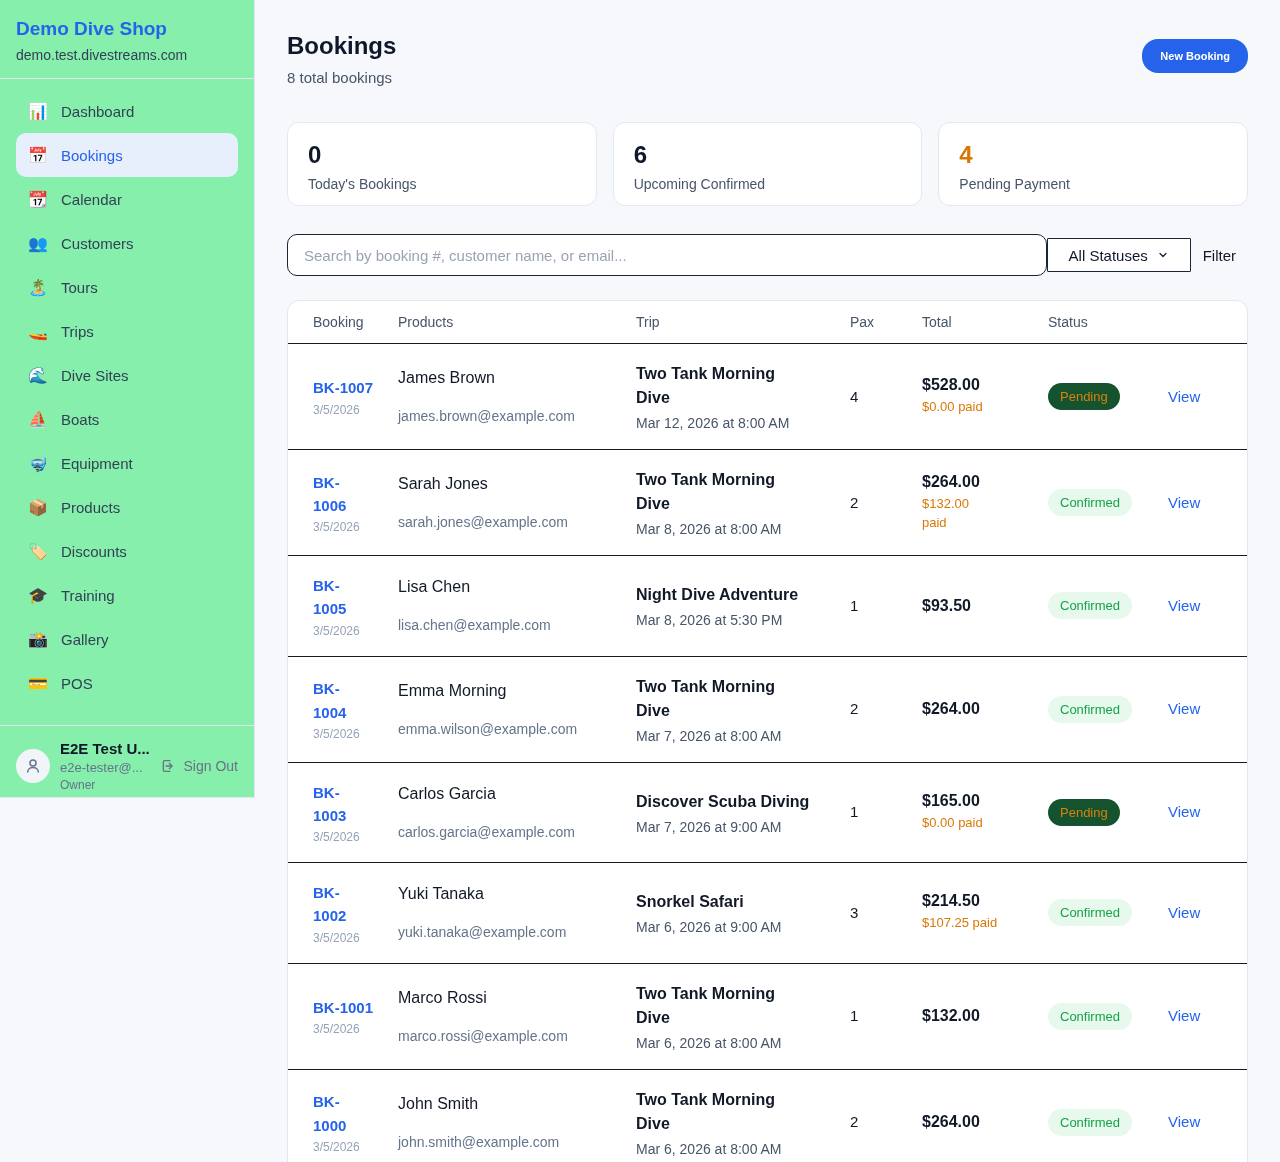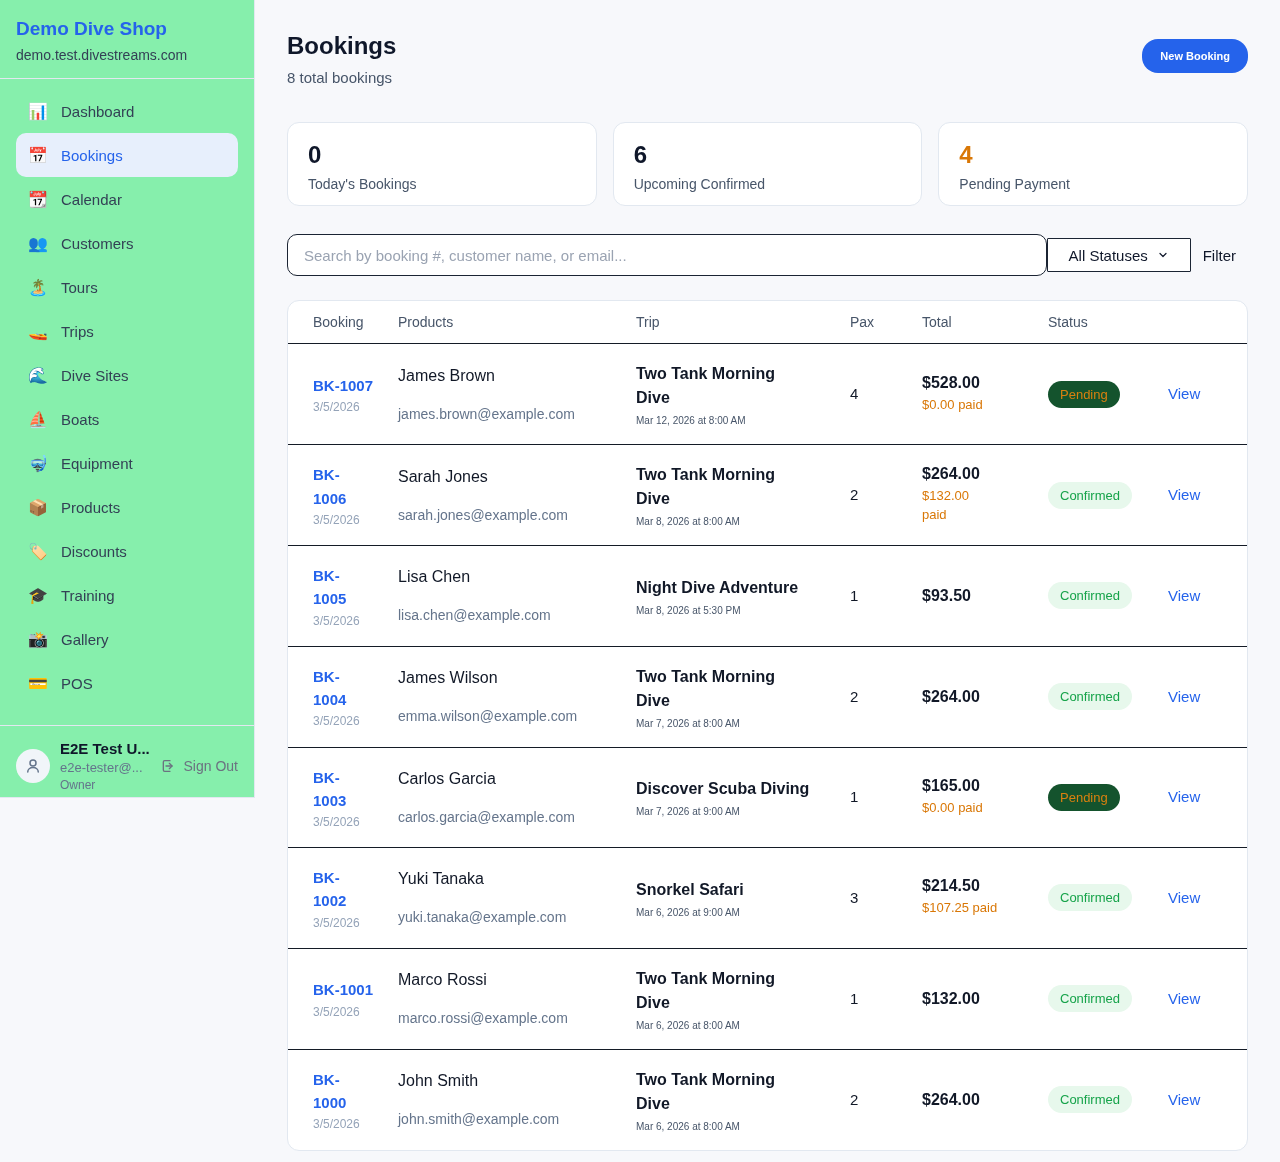--- a/index.html
+++ b/index.html
@@ -128,21 +128,21 @@
   th:nth-child(4), td:nth-child(4) { width: 72px; }
   th:nth-child(5), td:nth-child(5) { width: 126px; }
   th:nth-child(6), td:nth-child(6) { width: 120px; }
   th:last-child, td:last-child { padding-right: 24px; }
 
   .bk-id { color: #2563eb; font-size: 15px; font-weight: 700; text-decoration: none; display: inline-block; line-height: 1.55; cursor: pointer; }
   .bk-date { font-size: 12px; color: #94a3b8; margin-top: 3px; }
   .cust-name { font-size: 16px; color: #111827; }
   .cust-email { font-size: 14px; color: #64748b; margin-top: 21px; }
   .trip-title { font-size: 16px; font-weight: 600; color: #111827; max-width: 175px; line-height: 1.5; }
-  .trip-date { font-size: 10px; color: #475569; margin-top: 5px; }
+  .trip-date { font-size: 14px; color: #475569; margin-top: 5px; }
   .pax { font-size: 15px; color: #111827; }
   .total { font-size: 16px; font-weight: 700; color: #111827; }
   .paid { font-size: 13px; color: #d97706; margin-top: 4px; line-height: 1.45; }
   .badge {
     display: inline-block; padding: 6px 12px; border-radius: 999px;
     font-size: 13px;
   }
   .badge.pending { background: #14532d; color: #d9800f; }
   .badge.confirmed { background: #e7f8ec; color: #16a34a; }
   .view-link { color: #2563eb; font-size: 15px; font-weight: 500; text-decoration: none; cursor: pointer; }
@@ -358,21 +358,21 @@
      <td>
        <a class="view-link">View</a>
      </td>
           </tr>
           <tr>
             <td>
        <a class="bk-id">BK-<br>1004</a>
        <div class="bk-date">3/5/2026</div>
      </td>
      <td>
-       <div class="cust-name">James Wilson</div>
+       <div class="cust-name">Emma Morning</div>
        <div class="cust-email">emma.wilson@example.com</div>
      </td>
      <td>
        <div class="trip-title">Two Tank Morning Dive</div>
        <div class="trip-date">Mar 7, 2026 at 8:00 AM</div>
      </td>
      <td><span class="pax">2</span></td>
      <td>
        <div class="total">$264.00</div>
      </td>

